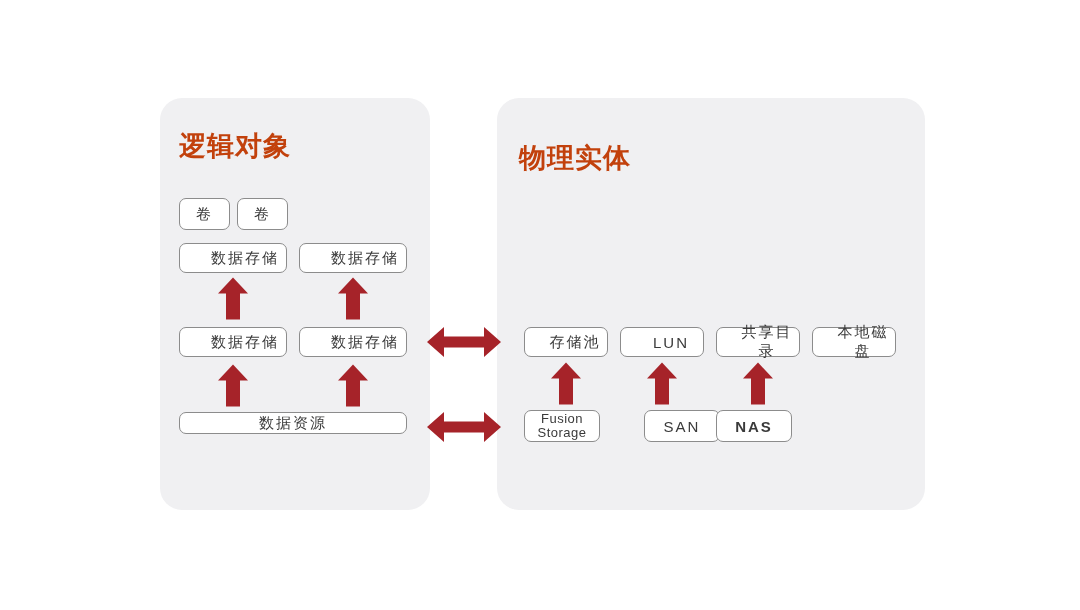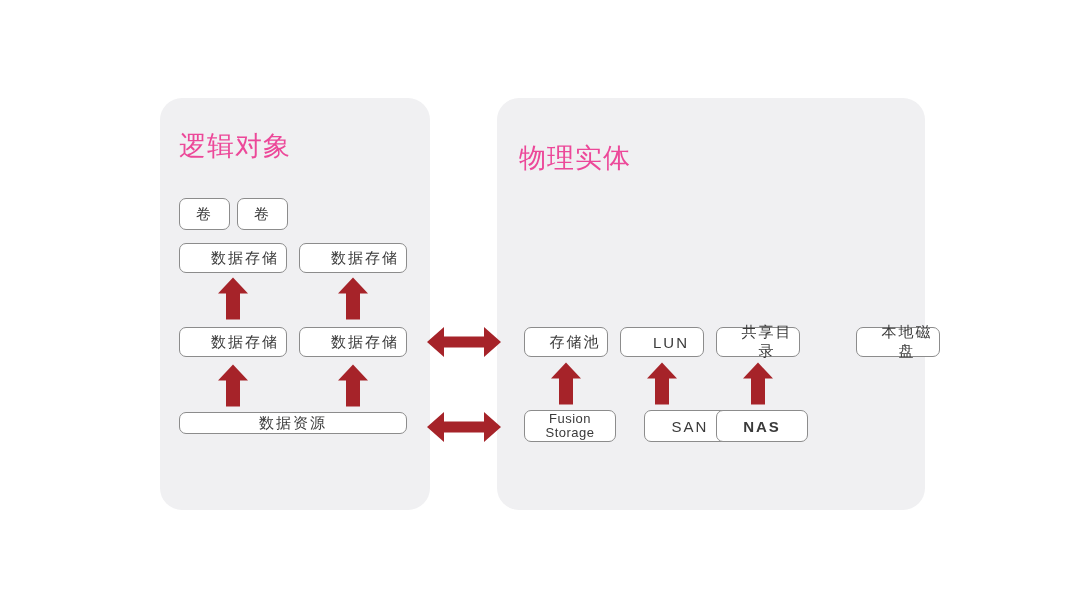--- a/index.html
+++ b/index.html
@@ -3,40 +3,40 @@
 <meta charset="utf-8">
 <style>
   html,body{margin:0;padding:0;background:#ffffff;}
   body{font-family:"Liberation Sans","DejaVu Sans",sans-serif;}
   #stage{position:relative;width:1080px;height:610px;background:#ffffff;overflow:hidden;}
 
   .panel{position:absolute;top:98px;height:412px;background:#f0f0f2;border-radius:22px;}
   #left-panel{left:160px;width:270px;}
   #right-panel{left:497px;width:428px;}
 
-  .panel-title{position:absolute;top:130px;font-size:27px;font-weight:normal;color:#ec4899;letter-spacing:1px;line-height:32px;}
+  .panel-title{position:absolute;top:130px;font-size:27px;font-weight:bold;color:#c2410c;letter-spacing:1px;line-height:32px;}
   #left-title{left:179px;}
   #right-title{left:519px;margin-top:12px;}
 
   .box{position:absolute;background:#ffffff;border:1px solid #8c8c8c;border-radius:7px;
        display:flex;align-items:center;justify-content:center;
        font-size:15px;color:#3a3a3a;letter-spacing:2px;box-sizing:border-box;text-align:center;}
 
   
   .vol{top:198px;width:51px;height:32px;}
   #vol-1{left:179px;} #vol-2{left:237px;}
   .ds{width:108px;height:30px;padding-left:24px;}
   .ds-top{top:243px;} .ds-bottom{top:327px;}
   .ds-a{left:179px;} .ds-b{left:299px;}
   #data-resource{left:179px;top:412px;width:228px;height:22px;}
 
   
   .rp-top{top:327px;width:84px;height:30px;padding-left:18px;}
-  #box-pool{left:524px;} #box-lun{left:620px;} #box-share{left:716px;} #box-disk{left:856px;}
-  .rp-bottom{top:410px;width:92px;height:32px;}
+  #box-pool{left:524px;} #box-lun{left:620px;} #box-share{left:716px;} #box-disk{left:812px;}
+  .rp-bottom{top:410px;width:76px;height:32px;}
   #box-fusion{left:524px;font-size:13px;letter-spacing:0.5px;line-height:14px;padding:0 6px;}
   #box-san{left:644px;} #box-nas{left:716px;font-weight:bold;}
 
   
   .up-arrow{position:absolute;width:30px;height:43px;}
   .up-arrow svg{display:block;width:100%;height:100%;}
   #ua-l1{left:218px;top:277px;} #ua-l2{left:338px;top:277px;}
   #ua-l3{left:218px;top:364px;} #ua-l4{left:338px;top:364px;}
   #ua-r1{left:551px;top:362px;} #ua-r2{left:647px;top:362px;} #ua-r3{left:743px;top:362px;}
 

